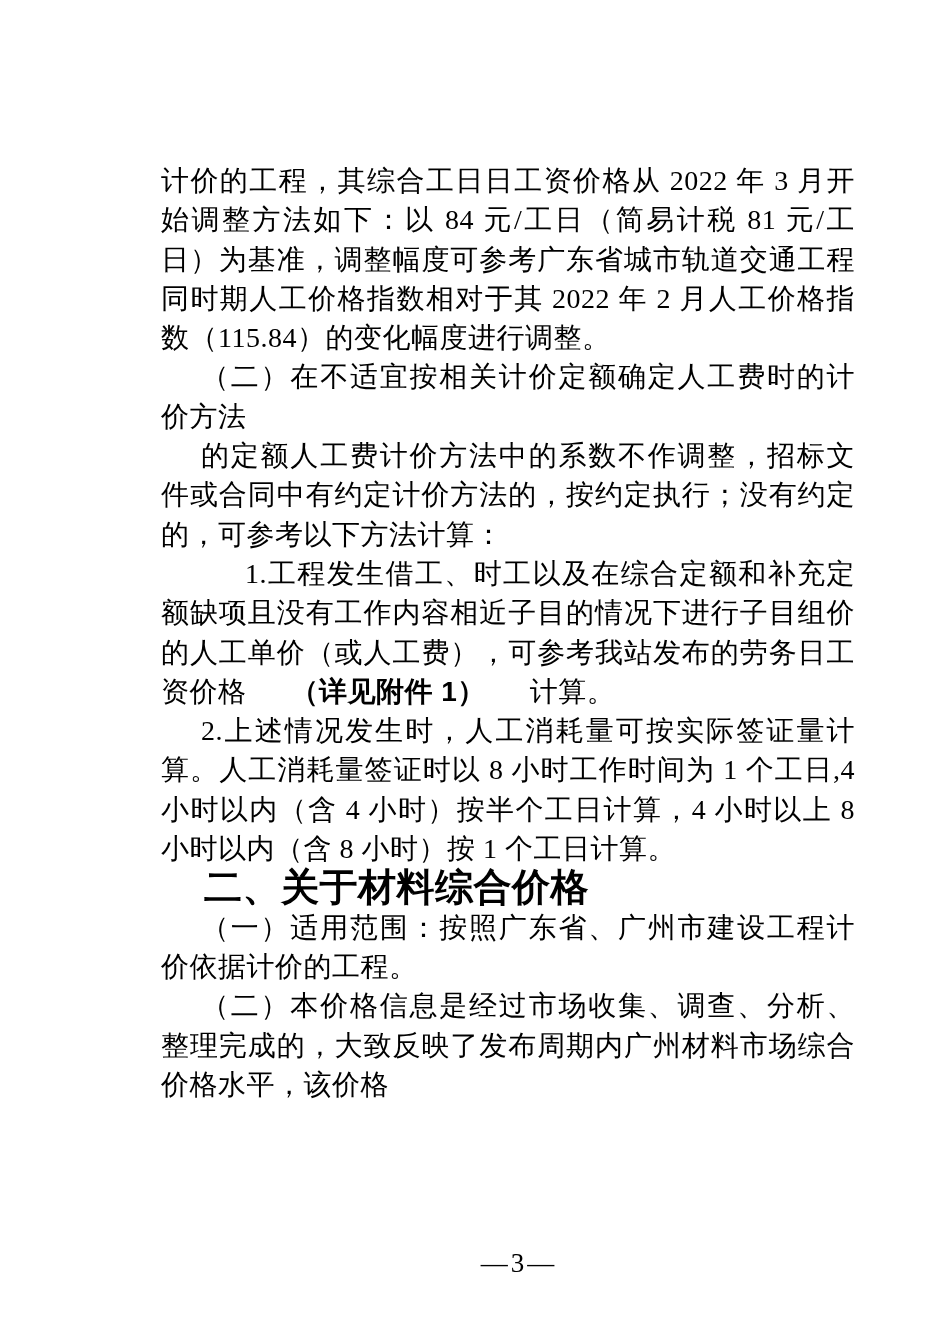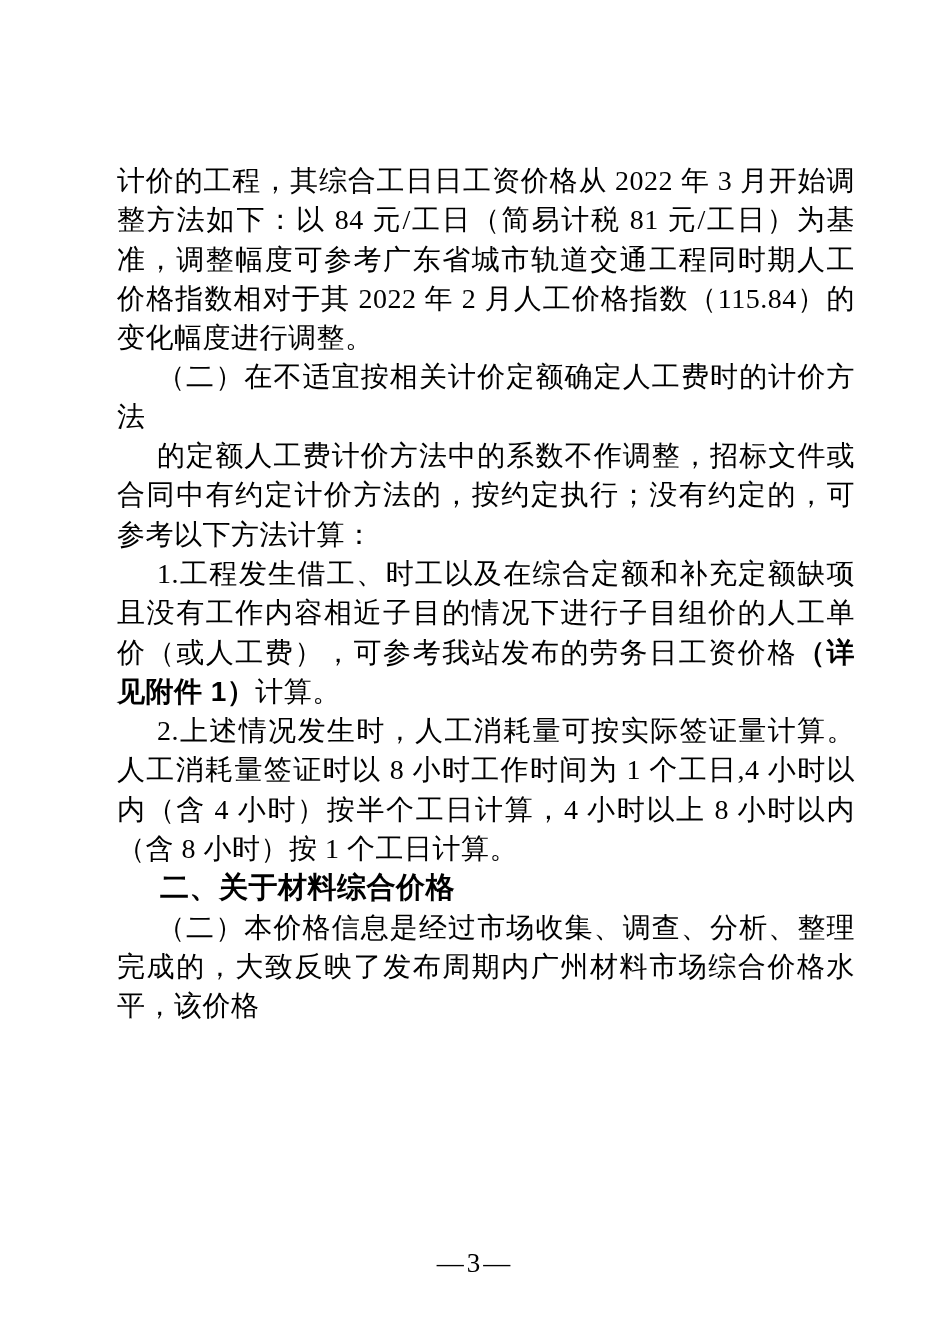--- a/index.html
+++ b/index.html
@@ -1,15 +1,15 @@
 <!DOCTYPE html>
 <html><head>
 <meta charset="utf-8">
 <style>
-  * { box-sizing: border-box; }
+  * { box-sizing: border-box; padding-left: 44px; }
   html, body { margin: 0; padding: 0; background: #e8e8e8; }
   .page {
     position: relative;
     width: 950px;
     height: 1344px;
     margin: 0 auto;
     background: #ffffff;
     overflow: hidden;
     color: #000000;
     font-family: "Liberation Serif", "DejaVu Serif", serif;
@@ -28,21 +28,21 @@
     text-align: justify;
     letter-spacing: 0.5px;
   }
   p.continuation { text-indent: 0; }
   p.indent { text-indent: 40px; }
   p.sub-heading { text-indent: 40px; font-family: Liberation Serif, serif; }
   p.heading {
     text-indent: 43px;
     font-family: "Liberation Sans", "DejaVu Sans", sans-serif;
     font-weight: 700;
-    font-size: 29px;
+    font-size: 38px;
   }
   .bold-inline {
     font-family: "Liberation Sans", "DejaVu Sans", sans-serif;
     font-weight: 700;
   }
   .footer {
     position: absolute;
     left: 0;
     right: 0;
     top: 1248px;
@@ -66,20 +66,21 @@
 
     <p class="indent">的定额人工费计价方法中的系数不作调整，招标文件或合同中有约定计价方法的，按约定执行；没有约定的，可参考以下方法计算：</p>
 
     <p class="indent"><span>1.工程发生借工、时工以及在综合定额和补充定额缺项且没有工作内容相近子目的情况下进行子目组价的人工单价（或人工费），可参考我站发布的劳务日工资价格</span><span class="bold-inline">（详见附件 1）</span><span>计算。</span></p>
 
     <p class="indent">2.上述情况发生时，人工消耗量可按实际签证量计算。人工消耗量签证时以 8 小时工作时间为 1 个工日,4 小时以内（含 4 小时）按半个工日计算，4 小时以上 8 小时以内（含 8 小时）按 1 个工日计算。</p>
 
 
     <p class="heading">二、关于材料综合价格</p>
 
+    <p class="indent">（一）适用范围：按照广东省、广州市建设工程计价依据计价的工程。</p>
 
     <p class="indent">（二）本价格信息是经过市场收集、调查、分析、整理完成的，大致反映了发布周期内广州材料市场综合价格水平，该价格</p>
 
   </div>
 
   <div class="footer">
     <span>—3—</span>
   </div>
 
 </div>

